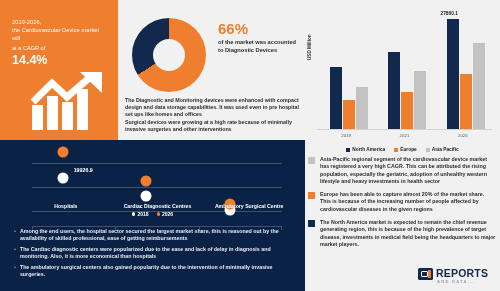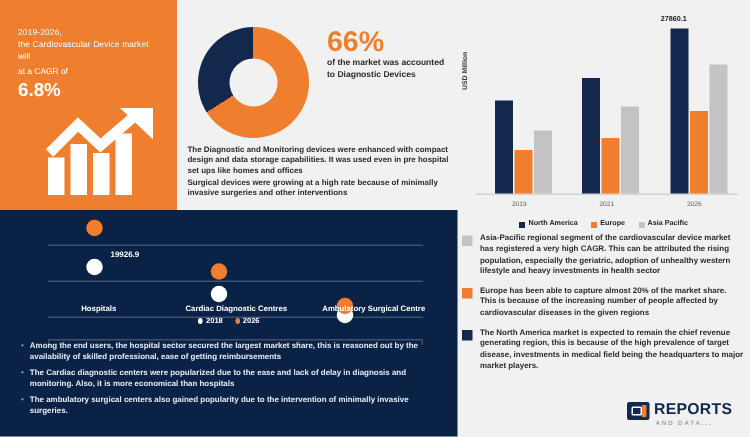--- a/index.html
+++ b/index.html
@@ -32,21 +32,21 @@
   .donut {
     width:74px; height:74px; border-radius:50%;
     background: conic-gradient(#ef7f2e 0deg 237.6deg, #12284c 237.6deg 360deg);
     position:relative;
   }
   .donut::after{
     content:""; position:absolute; left:21px; top:21px; width:32px; height:32px;
     border-radius:50%; background:#f1f1f1;
   }
   .donut-stats { position:absolute; left:100px; top:20px; width:80px; }
-  .ds-pct { font-size:19px; font-weight:bold; color:#ef7f2e; line-height:17px; }
+  .ds-pct { font-size:15px; font-weight:bold; color:#ef7f2e; line-height:17px; }
   .ds-sub { font-size:5.7px; font-weight:bold; color:#2b2b2b; line-height:7.6px; margin-top:2px; }
   .mid-para {
     position:absolute; left:7px; top:97px; width:180px;
     font-size:5.3px; line-height:7.2px; color:#2b2b2b; font-weight:bold;
   }
   .mid-para p { margin-bottom:0px; }
 
   
   .chart-panel {
     position:absolute; left:305px; top:0; width:195px; height:160px; background:#f1f1f1;
@@ -130,21 +130,21 @@
 </style>
 </head>
 <body>
 
 <div class="page">
 
   <div class="orange-panel">
     <div class="op-line1">2019-2026,</div>
     <div class="op-line1">the Cardiovascular Device market will</div>
     <div class="op-cagr">at a CAGR of</div>
-    <div class="op-pct">6.8%</div>
+    <div class="op-pct">14.4%</div>
     <svg class="growth-icon" viewBox="0 0 78 58">
       <rect x="2" y="33" width="11" height="25" fill="#fff"></rect>
       <rect x="17" y="24" width="11" height="34" fill="#fff"></rect>
       <rect x="32" y="30" width="11" height="28" fill="#fff"></rect>
       <rect x="47" y="17" width="11" height="41" fill="#fff"></rect>
       <path d="M3 30 L22 11 L37 25 L66 0" stroke="#fff" stroke-width="7" fill="none" stroke-linejoin="miter"></path>
       <path d="M50 0 L72 0 L72 21 Z" fill="#fff"></path>
     </svg>
   </div>
 

